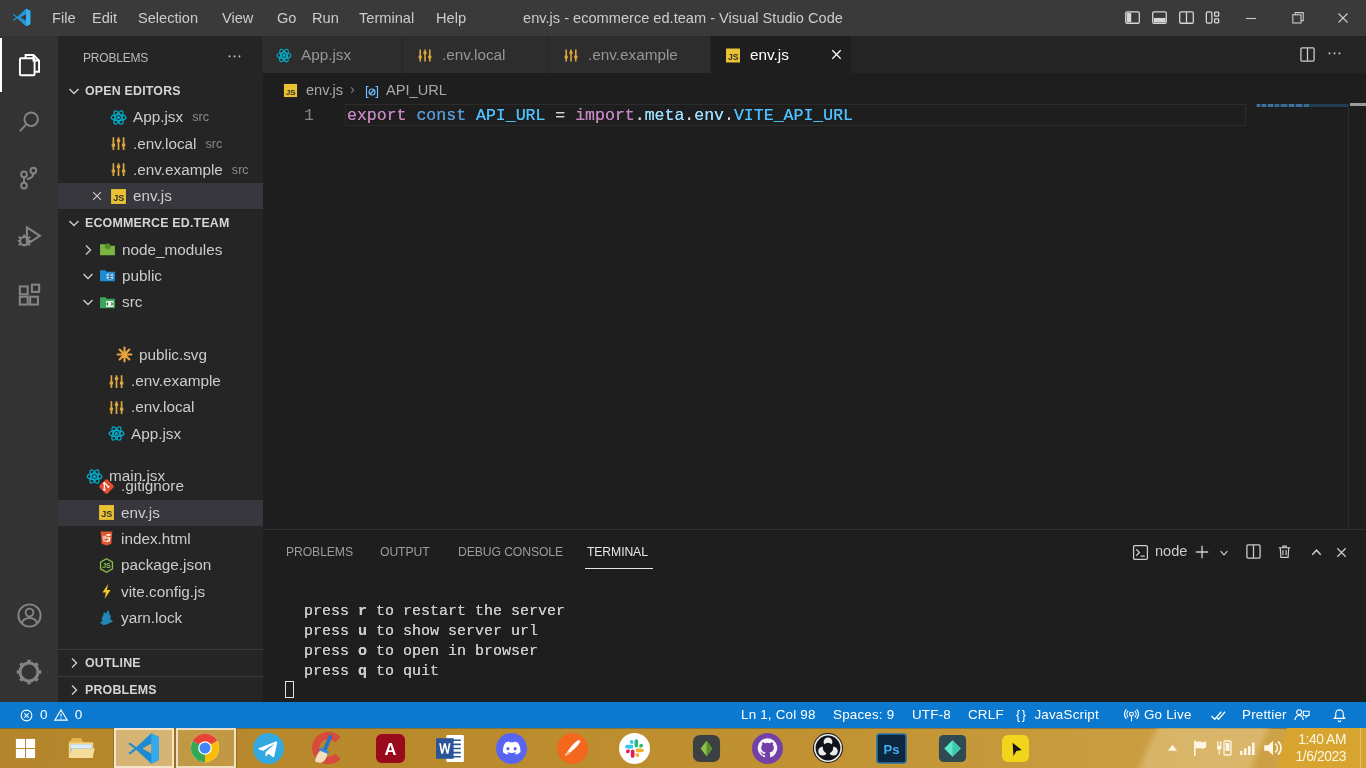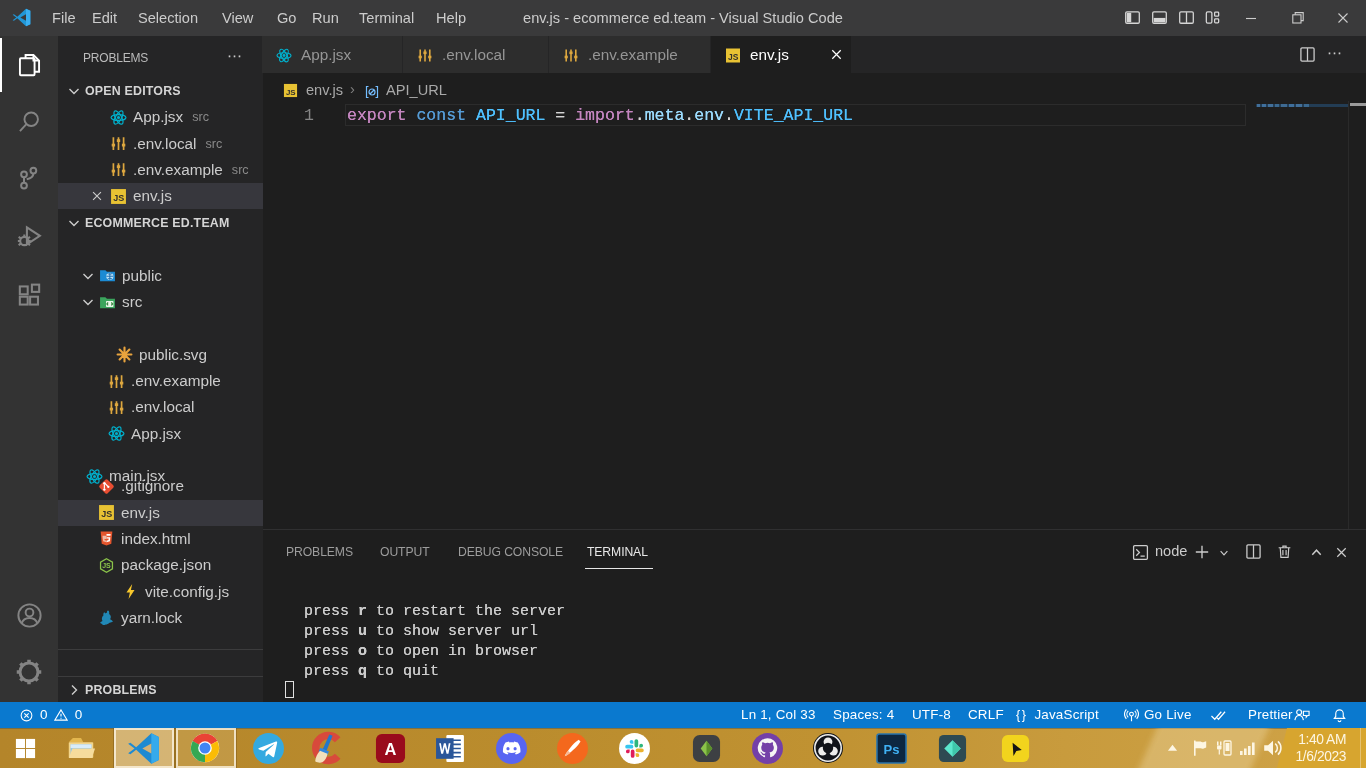--- a/index.html
+++ b/index.html
@@ -204,20 +204,34 @@
         <span>env.js</span>
       </div>
 <div class="row" style="top:174.3px;padding-left:8px">
         <span class="chev">
           <svg width="16" height="16" viewBox="0 0 16 16" fill="none" stroke="#cccccc" stroke-width="1.4">
             <path d="M3.5 6 L8 10.5 L12.5 6"></path>
           </svg>
         </span>
         <span class="hdr">ECOMMERCE ED.TEAM</span>
       </div>
+<div class="row" style="top:200.6px;padding-left:22px">
+        <span class="chev">
+          <svg width="16" height="16" viewBox="0 0 16 16" fill="none" stroke="#cccccc" stroke-width="1.4">
+            <path d="M6 3.5 L10.5 8 L6 12.5"></path>
+          </svg>
+        </span>
+        <span class="ic">
+          <svg width="17" height="17" viewBox="0 0 16 16">
+            <path fill="#7cb342" d="M1 3 h5 l1.5 1.5 H15 V13.5 H1 Z"></path>
+            <path fill="#558b2f" d="M8 6.5 l3.5 2 v4 l-3.5 2 l-3.5 -2 v-4 Z" transform="translate(2,-3.2) scale(0.78)"></path>
+          </svg>
+        </span>
+        <span>node_modules</span>
+      </div>
 <div class="row" style="top:226.9px;padding-left:22px">
         <span class="chev">
           <svg width="16" height="16" viewBox="0 0 16 16" fill="none" stroke="#cccccc" stroke-width="1.4">
             <path d="M3.5 6 L8 10.5 L12.5 6"></path>
           </svg>
         </span>
         <span class="ic">
           <svg width="17" height="17" viewBox="0 0 16 16">
             <path fill="#1c8bd4" d="M1 3 h5 l1.5 1.5 H15 V13.5 H1 Z"></path>
             <circle cx="10.2" cy="8.7" r="3.4" fill="#bfe3f7"></circle>
@@ -333,37 +347,45 @@
       </div>
 <div class="row" style="top:516.2px;padding-left:40px">
         <span class="ic">
           <svg width="17" height="17" viewBox="0 0 16 16">
             <path fill="none" stroke="#8bc34a" stroke-width="1.2" d="M8 1.6 l5.6 3.2 v6.4 L8 14.4 l-5.6 -3.2 V4.8 Z"></path>
             <text x="8" y="10.8" font-family="Liberation Sans" font-size="6.6" font-weight="bold" fill="#8bc34a" text-anchor="middle">JS</text>
           </svg>
         </span>
         <span>package.json</span>
       </div>
-<div class="row" style="top:542.5px;padding-left:64px">
+<div class="row" style="top:542.5px;padding-left:40px">
         <span class="ic">
           <svg width="17" height="17" viewBox="0 0 16 16">
             <path fill="#f7c72c" d="M9.6 1 L4.2 9 H7.4 L6.2 15 L11.8 6.6 H8.4 Z"></path>
           </svg>
         </span>
         <span>vite.config.js</span>
       </div>
 <div class="row" style="top:568.8px;padding-left:40px">
         <span class="ic">
           <svg width="17" height="17" viewBox="0 0 16 16">
             <path fill="#2188b6" d="M8.5 2.2 c.5 -1 1.4 -1 1.8 0 .3 .8 .4 1.6 .2 2.4 .8 .5 1.3 1.3 1.5 2.2 .2 1 0 2 -.6 2.8 .9 .3 1.7 .8 2.3 1.6 .3 .4 .1 .9 -.4 1 -1 .2 -2 .5 -2.9 1 -.8 .9 -1.9 1.4 -3.1 1.4 -.8 .4 -1.7 .6 -2.6 .5 -.6 0 -.8 -.6 -.4 -1 -.7 -.1 -1.3 -.4 -1.9 -.8 -.4 -.3 -.3 -.9 .2 -1 .6 -.2 1.1 -.5 1.6 -.9 -.5 -.9 -.7 -1.9 -.5 -2.9 .2 -.9 .7 -1.7 1.4 -2.3 -.2 -.9 -.1 -1.8 .3 -2.6 .3 -.5 .9 -.5 1.2 0 l.4 .7 c.4 -.4 .9 -.8 1.5 -1.1 Z"></path>
           </svg>
         </span>
         <span>yarn.lock</span>
       </div>
 <div class="abs" style="left:0;top:613px;width:205px;height:1px;background:#3c3c3d"></div>
+<div class="row" style="top:613.5px;padding-left:8px">
+        <span class="chev">
+          <svg width="16" height="16" viewBox="0 0 16 16" fill="none" stroke="#cccccc" stroke-width="1.4">
+            <path d="M6 3.5 L10.5 8 L6 12.5"></path>
+          </svg>
+        </span>
+        <span class="hdr">OUTLINE</span>
+      </div>
 <div class="abs" style="left:0;top:640px;width:205px;height:1px;background:#3c3c3d"></div>
 <div class="row" style="top:640.5px;padding-left:8px">
         <span class="chev">
           <svg width="16" height="16" viewBox="0 0 16 16" fill="none" stroke="#cccccc" stroke-width="1.4">
             <path d="M6 3.5 L10.5 8 L6 12.5"></path>
           </svg>
         </span>
         <span class="hdr">PROBLEMS</span>
       </div>
 </div>
@@ -497,37 +519,37 @@
           <circle cx="8" cy="8" r="6.6"></circle>
           <path d="M5.3 5.3 L10.7 10.7 M10.7 5.3 L5.3 10.7"></path>
         </svg>
       <span style="margin-left:7px;font-size:13.5px">0</span>
       <svg style="margin-left:6px" width="14" height="14" viewBox="0 0 16 16" fill="none" stroke="#ffffff" stroke-width="1.3">
           <path d="M8 2.2 L15 13.8 H1 Z"></path>
           <path d="M8 6.5 V9.8 M8 11.2 V12.4"></path>
         </svg>
       <span style="margin-left:7px;font-size:13.5px">0</span>
     </div>
-    <div class="it" style="left:741px">Ln 1, Col 33</div>
-    <div class="it" style="left:833px">Spaces: 4</div>
+    <div class="it" style="left:741px">Ln 1, Col 98</div>
+    <div class="it" style="left:833px">Spaces: 9</div>
     <div class="it" style="left:912px">UTF-8</div>
     <div class="it" style="left:968px">CRLF</div>
     <div class="it" style="left:1016px"><span style="font-size:12.6px;margin-right:7px;letter-spacing:1.5px">{}</span>JavaScript</div>
     <div class="it" style="left:1124px">
       <svg width="15" height="15" viewBox="0 0 16 16" fill="none" stroke="#ffffff" stroke-width="1.2">
           <circle cx="8" cy="6.5" r="2"></circle>
           <path d="M8 8.5 V14 M4.5 3 a5 5 0 0 0 0 7 M11.5 3 a5 5 0 0 1 0 7 M2.5 1.5 a8 8 0 0 0 0 10 M13.5 1.5 a8 8 0 0 1 0 10"></path>
         </svg>
       <span style="margin-left:5px">Go Live</span>
     </div>
     <div class="it" style="left:1210px">
       <svg width="17" height="15" viewBox="0 0 18 16" fill="none" stroke="#ffffff" stroke-width="1.3">
           <path d="M1.5 8.5 L5 12 L12 4 M7.5 10.5 L9 12 L16 4"></path>
         </svg>
-      <span style="margin-left:21px">Prettier</span>
+      <span style="margin-left:15px">Prettier</span>
     </div>
     <div class="it" style="left:1293px">
       <svg width="17" height="16" viewBox="0 0 18 16" fill="none" stroke="#ffffff" stroke-width="1.2">
           <circle cx="6.5" cy="5" r="2.6"></circle>
           <path d="M2 13.5 c0.5 -3.5 2.3 -5 4.5 -5 s4 1.5 4.5 5"></path>
           <path d="M11 4 h6 v4.5 h-1.5 l-1.5 1.8 v-1.8 h-3 Z" fill="#0a79cf"></path>
         </svg>
     </div>
     <div class="it" style="left:1332px">
       <svg width="15" height="15" viewBox="0 0 16 16" fill="none" stroke="#ffffff" stroke-width="1.2">

